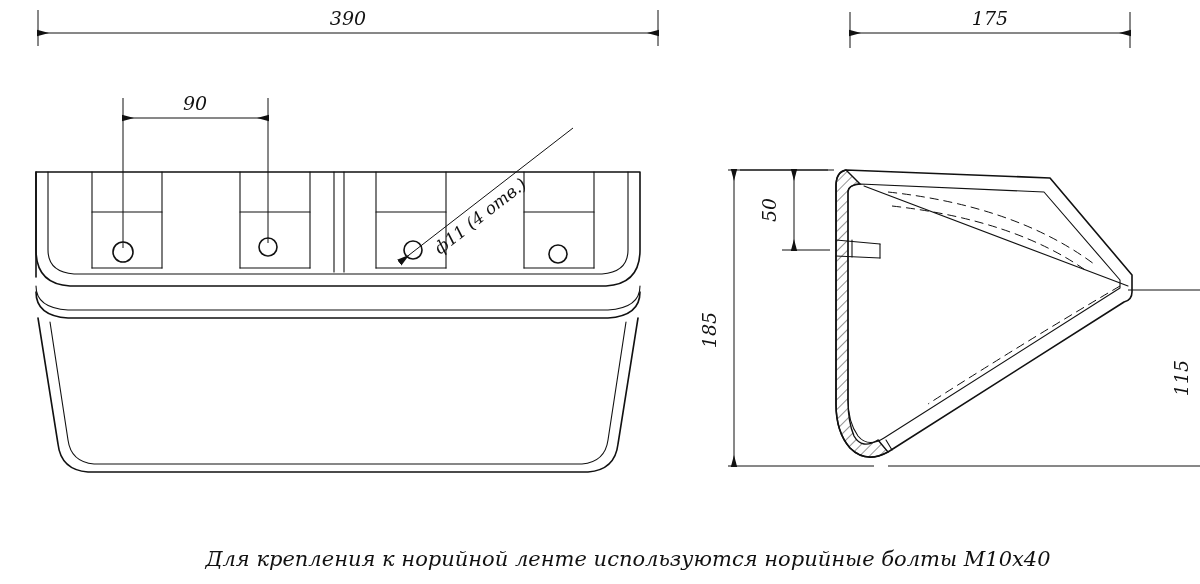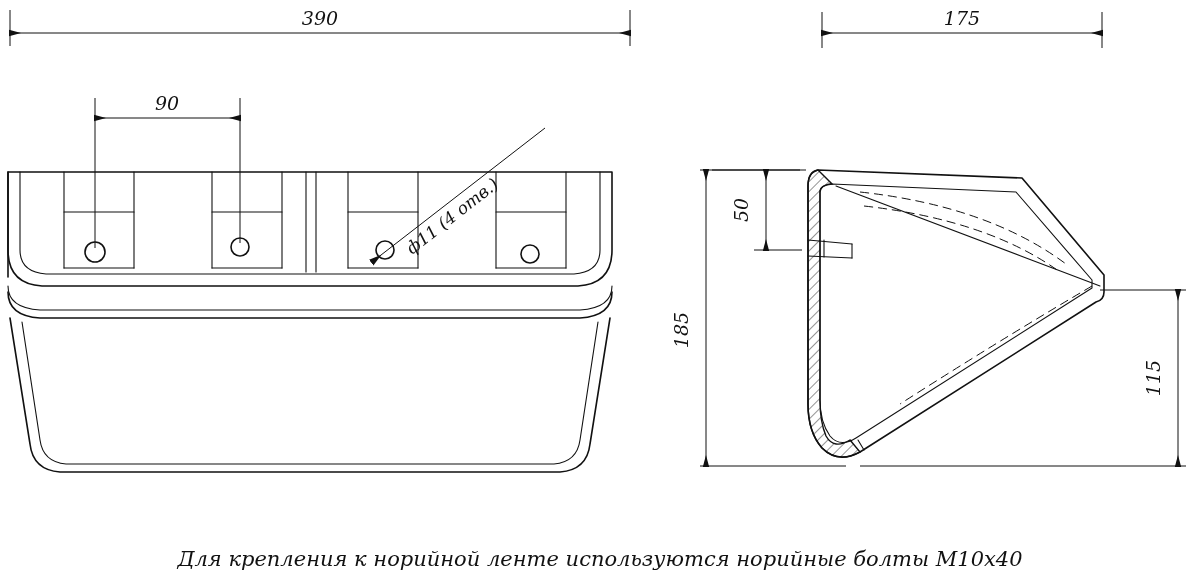--- a/index.html
+++ b/index.html
@@ -11,20 +11,21 @@
     width: 1200px;
     height: 584px;
     font-family: "DejaVu Sans", sans-serif;
     overflow: hidden;
     position: relative;
   }
   #drawing-root {
     position: relative;
     width: 1108px;
     height: 584px;
+    padding-left: 28px;
   }
   svg#technical-drawing {
     display: block;
     width: 1200px;
     height: 584px;
   }
   .dim-text {
     font-family: "DejaVu Serif", serif;
     font-style: italic;
     font-size: 19px;

